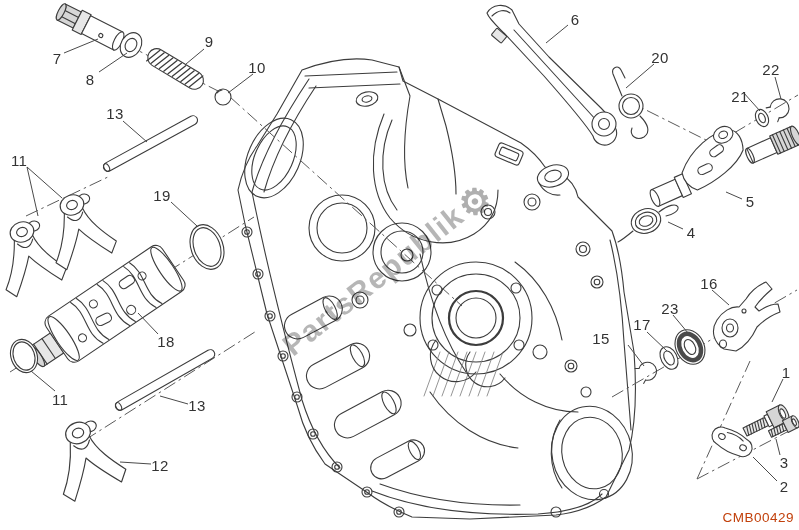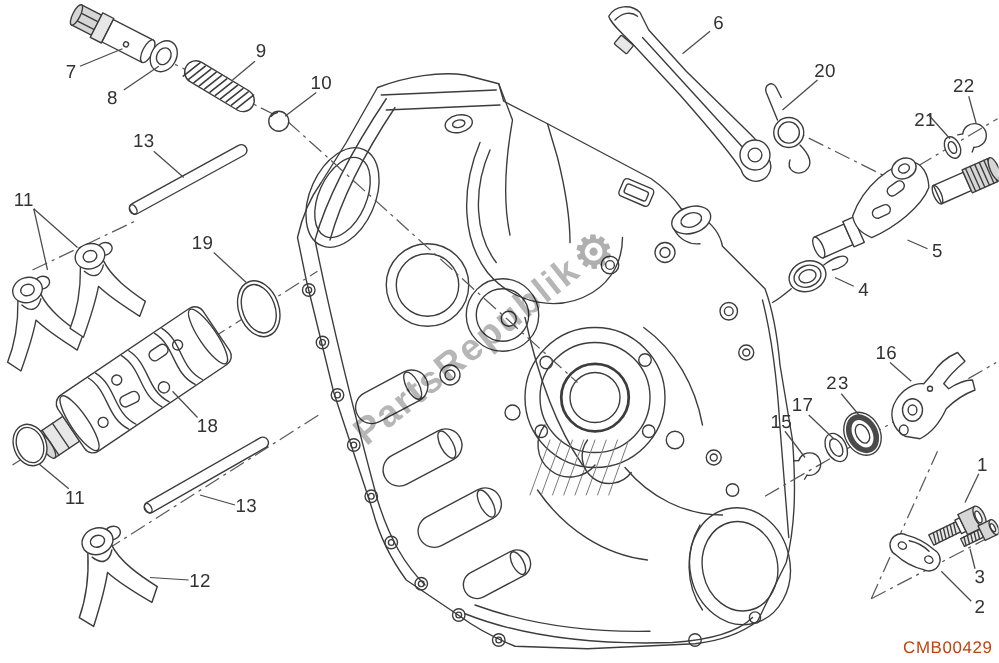--- a/index.html
+++ b/index.html
@@ -375,23 +375,23 @@
       <div class="callout" style="left: 60px; top: 399px;">11</div>
       <div class="callout" style="left: 197px; top: 405px;">13</div>
       <div class="callout" style="left: 160px; top: 465px;">12</div>
       <div class="callout" style="left: 575px; top: 19px;">6</div>
       <div class="callout" style="left: 660px; top: 57px; text-align: center;">20</div>
       <div class="callout" style="left: 740px; top: 84px; margin-top: 12px;">21</div>
       <div class="callout" style="left: 771px; top: 69px;">22</div>
       <div class="callout" style="left: 750px; top: 201px;">5</div>
       <div class="callout" style="left: 691px; top: 232px;">4</div>
       <div class="callout" style="left: 709px; top: 283px;">16</div>
-      <div class="callout" style="left: 670px; top: 308px; font-family: Liberation Mono, monospace;">23</div>
+      <div class="callout" style="left: 670px; top: 308px;">23</div>
       <div class="callout" style="left: 642px; top: 324px; text-align: right;">17</div>
-      <div class="callout" style="left: 625px; top: 338px; text-align: center;">15</div>
+      <div class="callout" style="left: 601px; top: 338px; text-align: center;">15</div>
       <div class="callout" style="left: 786px; top: 372px;">1</div>
       <div class="callout" style="left: 784px; top: 462px;">3</div>
       <div class="callout" style="left: 784px; top: 486px;">2</div>
     </div>
 
 <div class="part-code">CMB00429</div>
 
 </div>
 
 </body></html>

